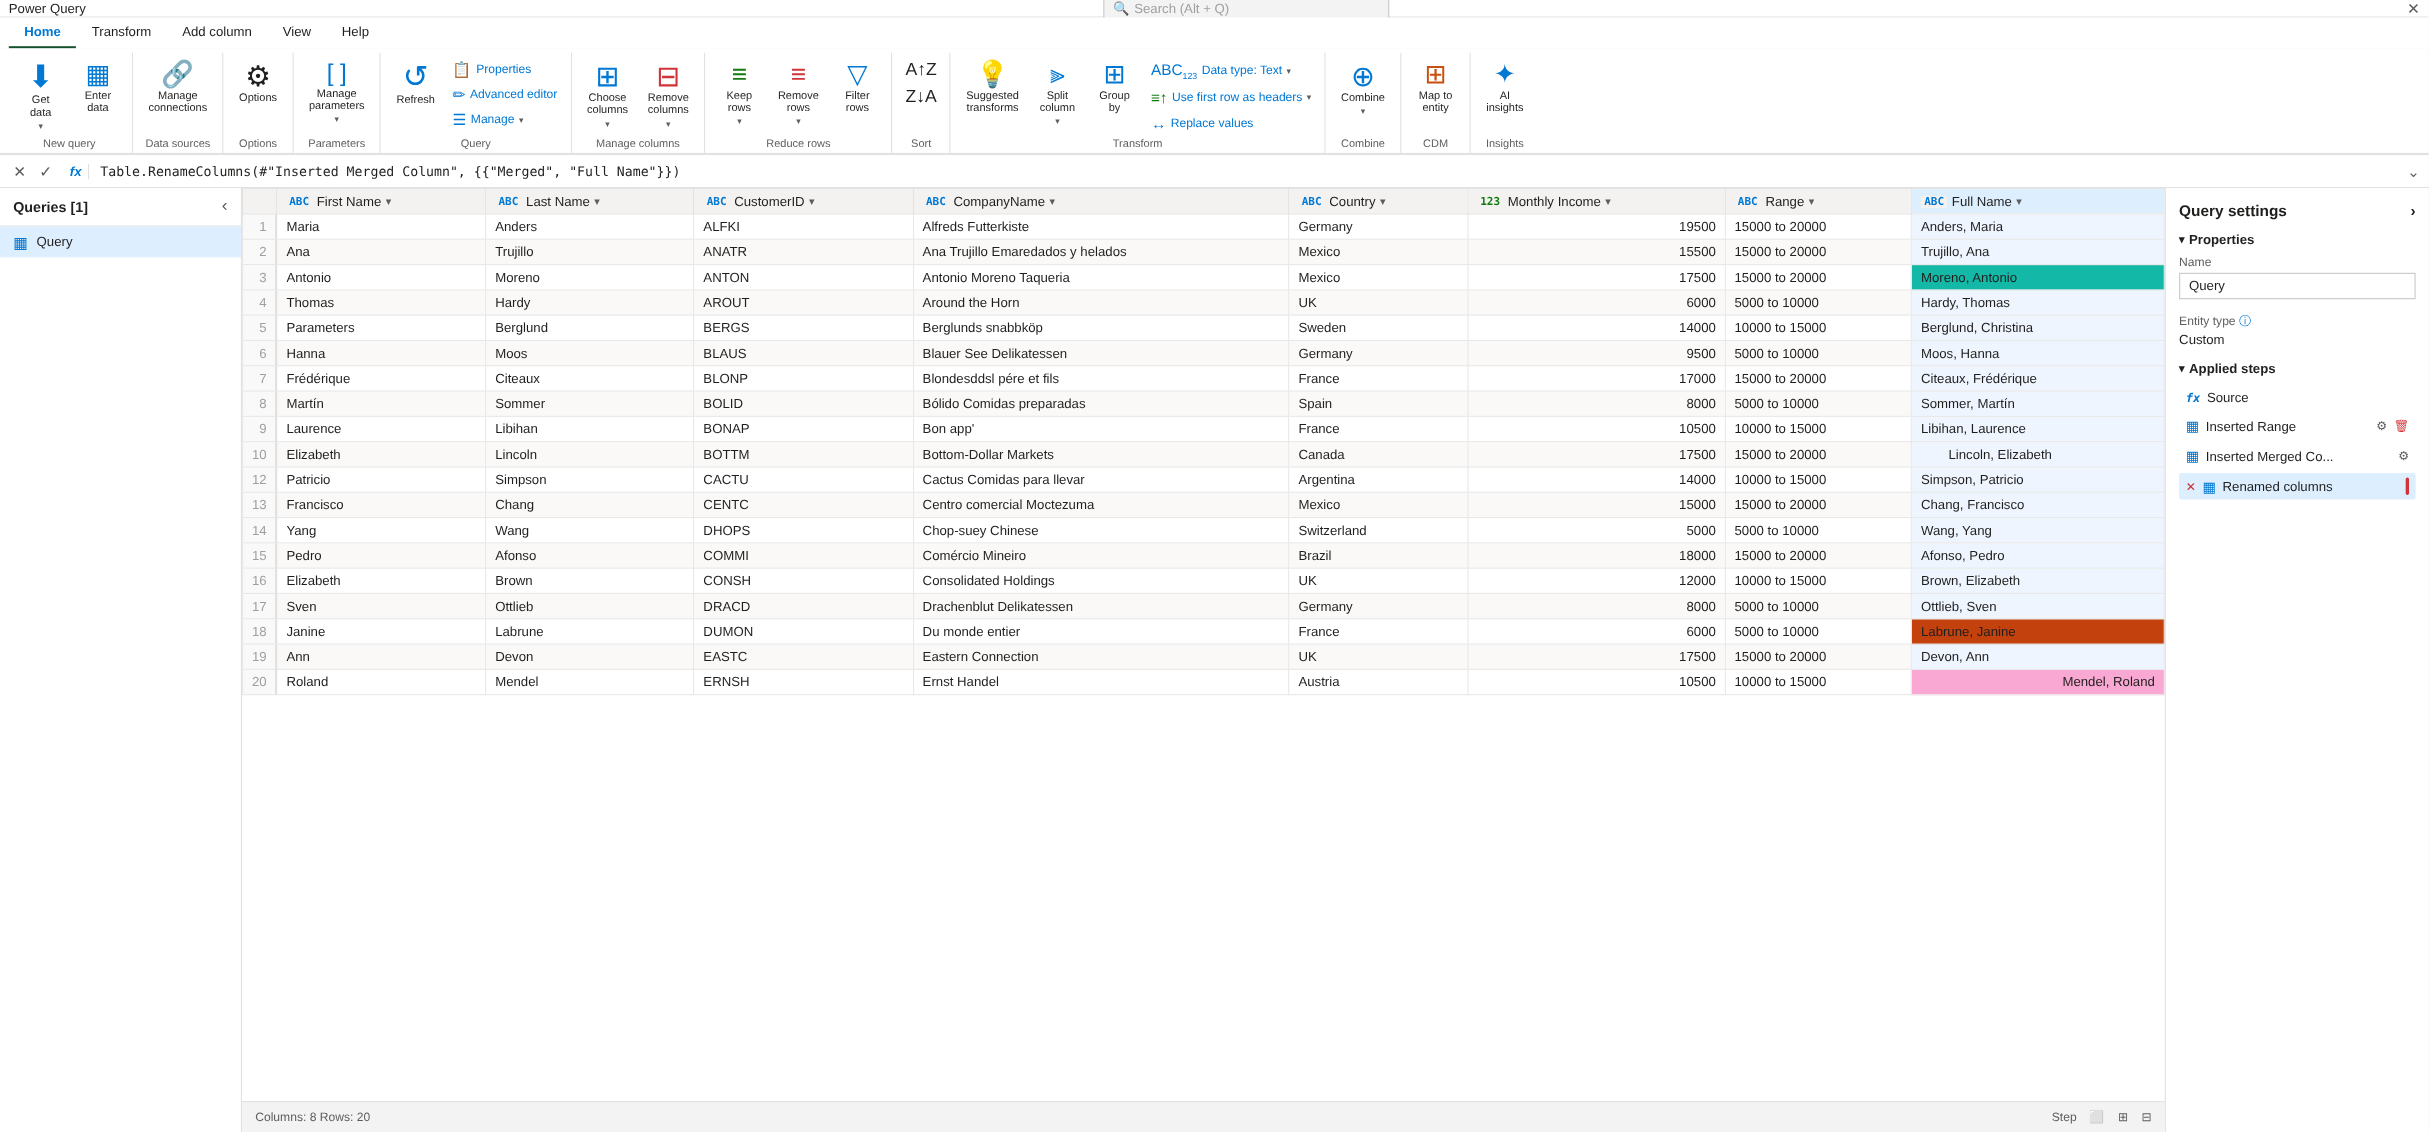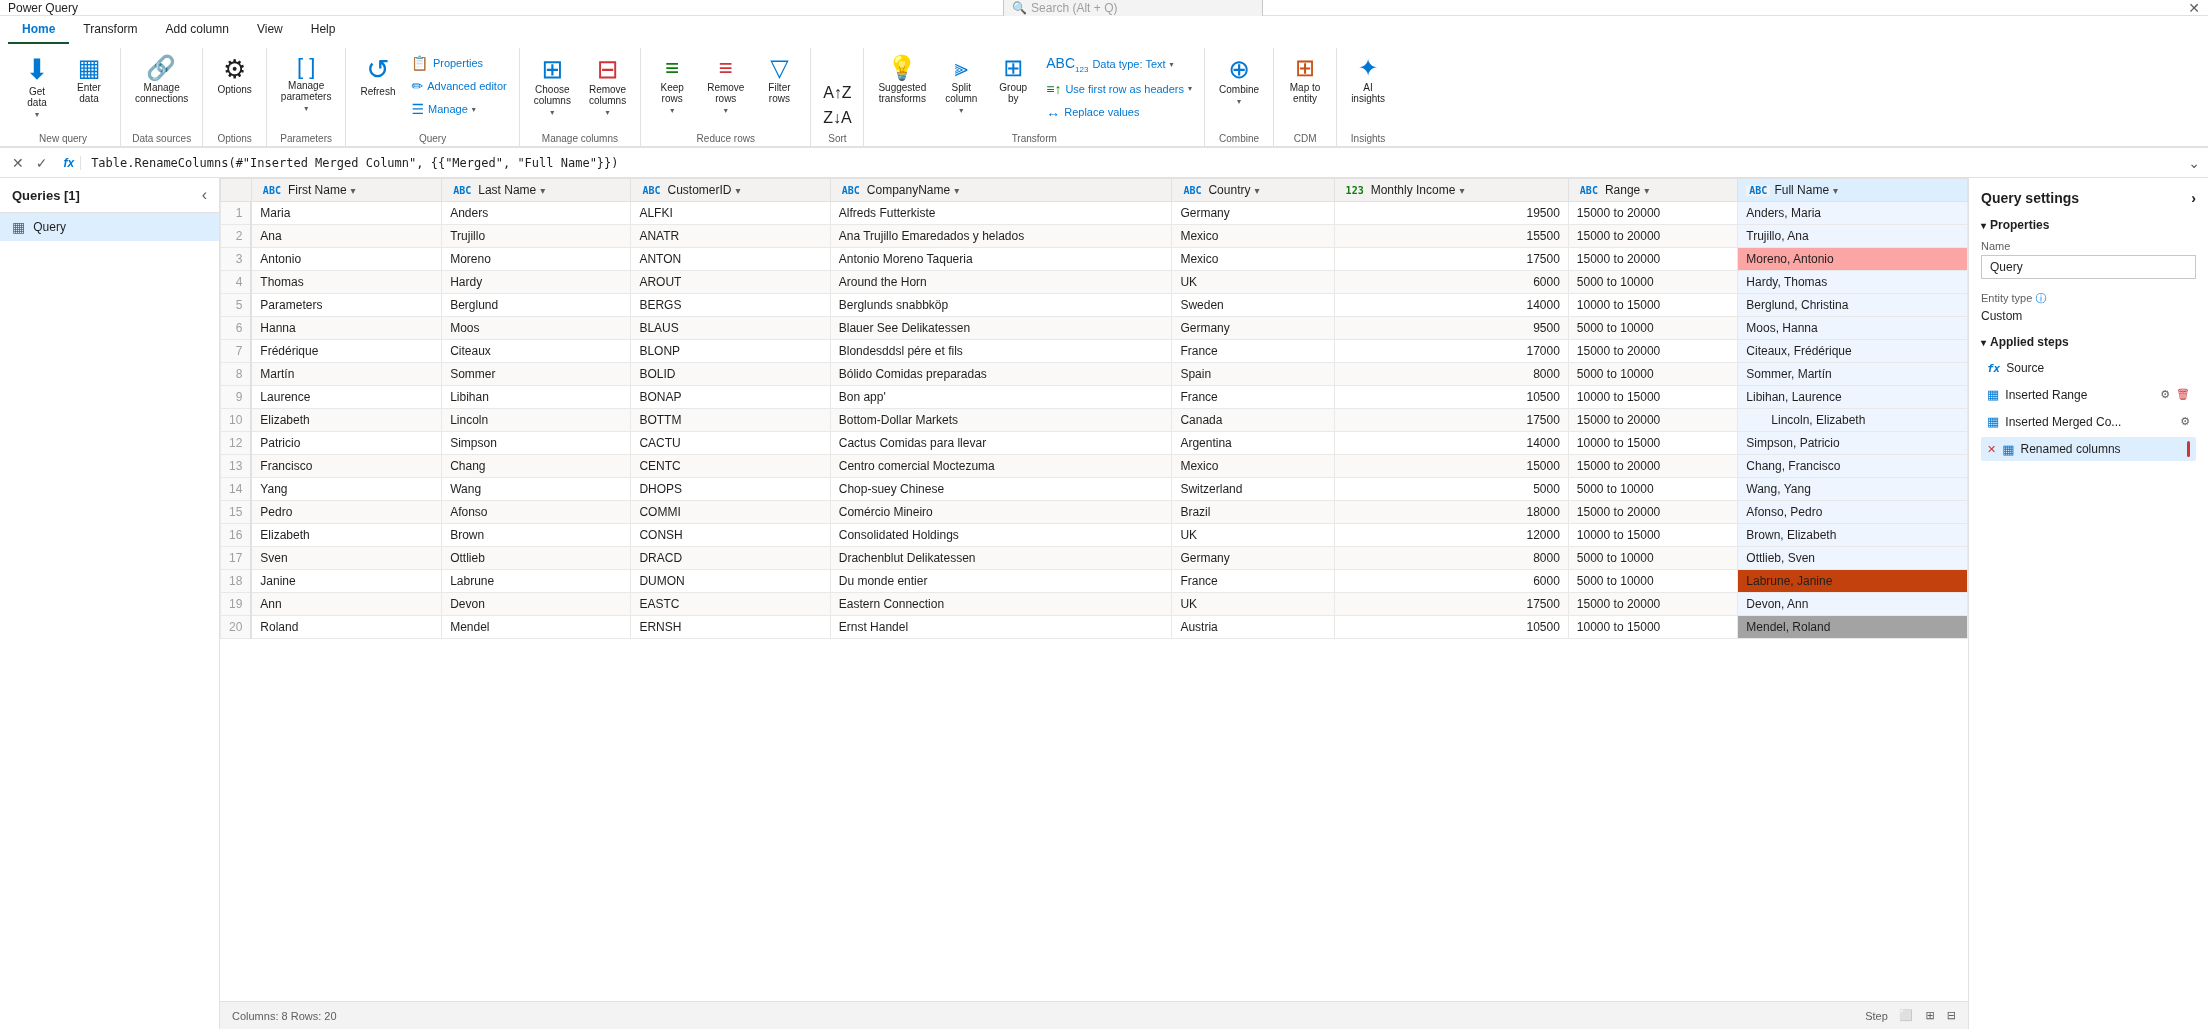--- a/index.html
+++ b/index.html
@@ -221,21 +221,21 @@
         <span class="icon blue-icon" style="font-size:24px;">▽</span>
         <span style="font-size:10px; text-align:center;">Filter<br>rows</span>
       </div>
     </div>
     <div class="ribbon-group-label">Reduce rows</div>
   </div>
 
   <div class="ribbon-group">
     <div class="ribbon-group-content">
       <div class="ribbon-col">
-        <div class="ribbon-btn" style="padding:4px;margin-top:29px;">
+        <div class="ribbon-btn" style="padding:4px;">
           <span class="icon" style="font-size:16px;">A↑Z</span>
         </div>
         <div class="ribbon-btn" style="padding:4px;">
           <span class="icon" style="font-size:16px;">Z↓A</span>
         </div>
       </div>
     </div>
     <div class="ribbon-group-label">Sort</div>
   </div>
 
@@ -419,21 +419,21 @@
   </tr>
             <tr>
     <td class="row-num">3</td>
     <td>Antonio</td>
     <td>Moreno</td>
     <td>ANTON</td>
     <td>Antonio Moreno Taqueria</td>
     <td>Mexico</td>
     <td class="number">17500</td>
     <td>15000 to 20000</td>
-    <td style="background:#fca5a5;">Moreno, Antonio</td>
+    <td style="background:#14b8a6;">Moreno, Antonio</td>
   </tr>
             <tr>
     <td class="row-num">4</td>
     <td>Thomas</td>
     <td>Hardy</td>
     <td>AROUT</td>
     <td>Around the Horn</td>
     <td>UK</td>
     <td class="number">6000</td>
     <td>5000 to 10000</td>
@@ -595,21 +595,21 @@
   </tr>
             <tr>
     <td class="row-num">20</td>
     <td>Roland</td>
     <td>Mendel</td>
     <td>ERNSH</td>
     <td>Ernst Handel</td>
     <td>Austria</td>
     <td class="number">10500</td>
     <td>10000 to 15000</td>
-    <td style="background:#a3a3a3;">Mendel, Roland</td>
+    <td style="background:#f9a8d4;text-align:right;">Mendel, Roland</td>
   </tr>
           </tbody>
       </table>
     </div>
 
     <div id="status-bar">
       <span>Columns: 8  Rows: 20</span>
       <div class="status-right">
         <span>Step</span>
         <span>⬜</span>

